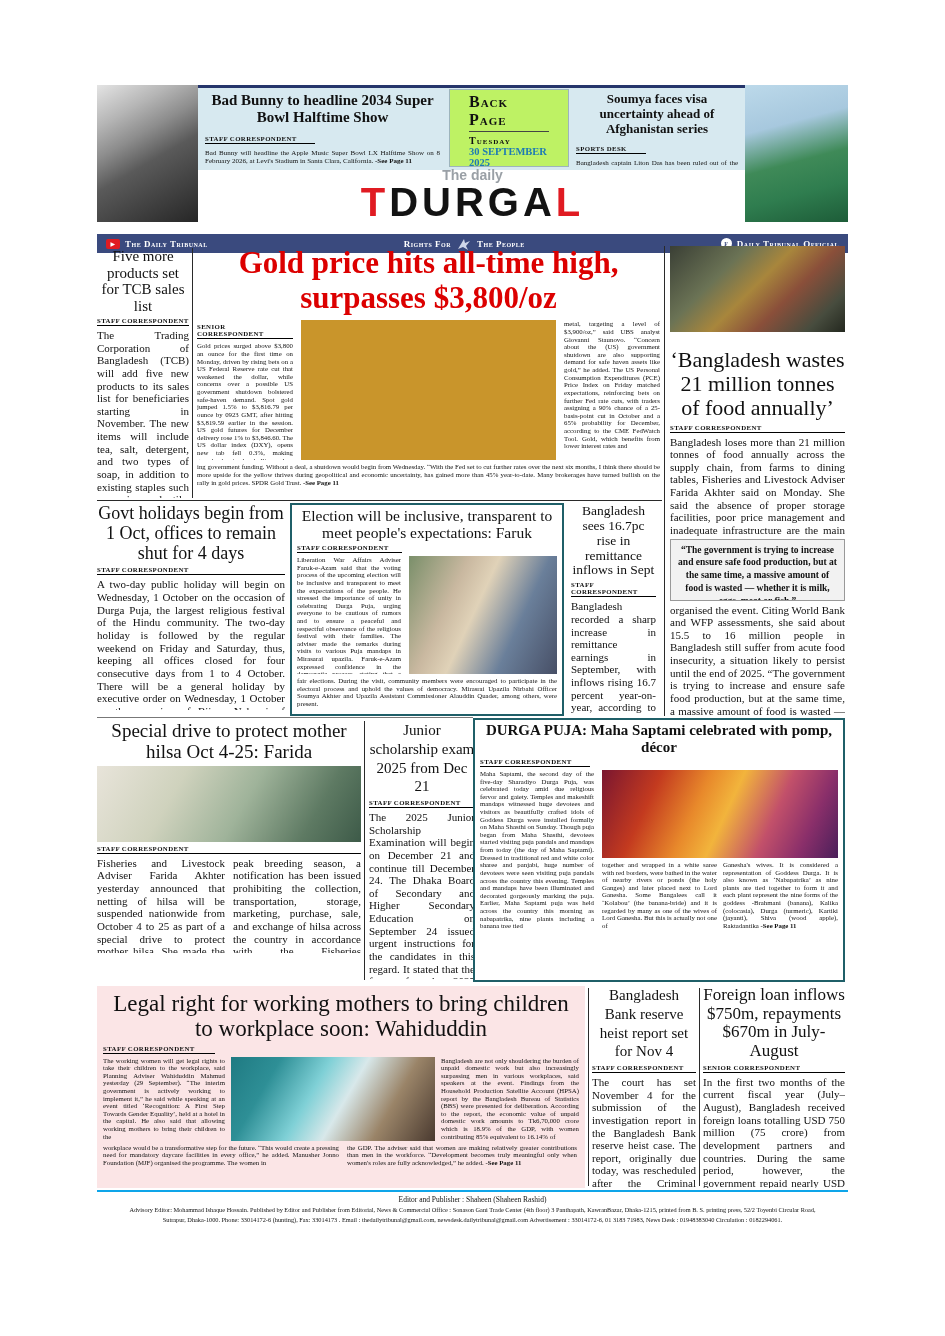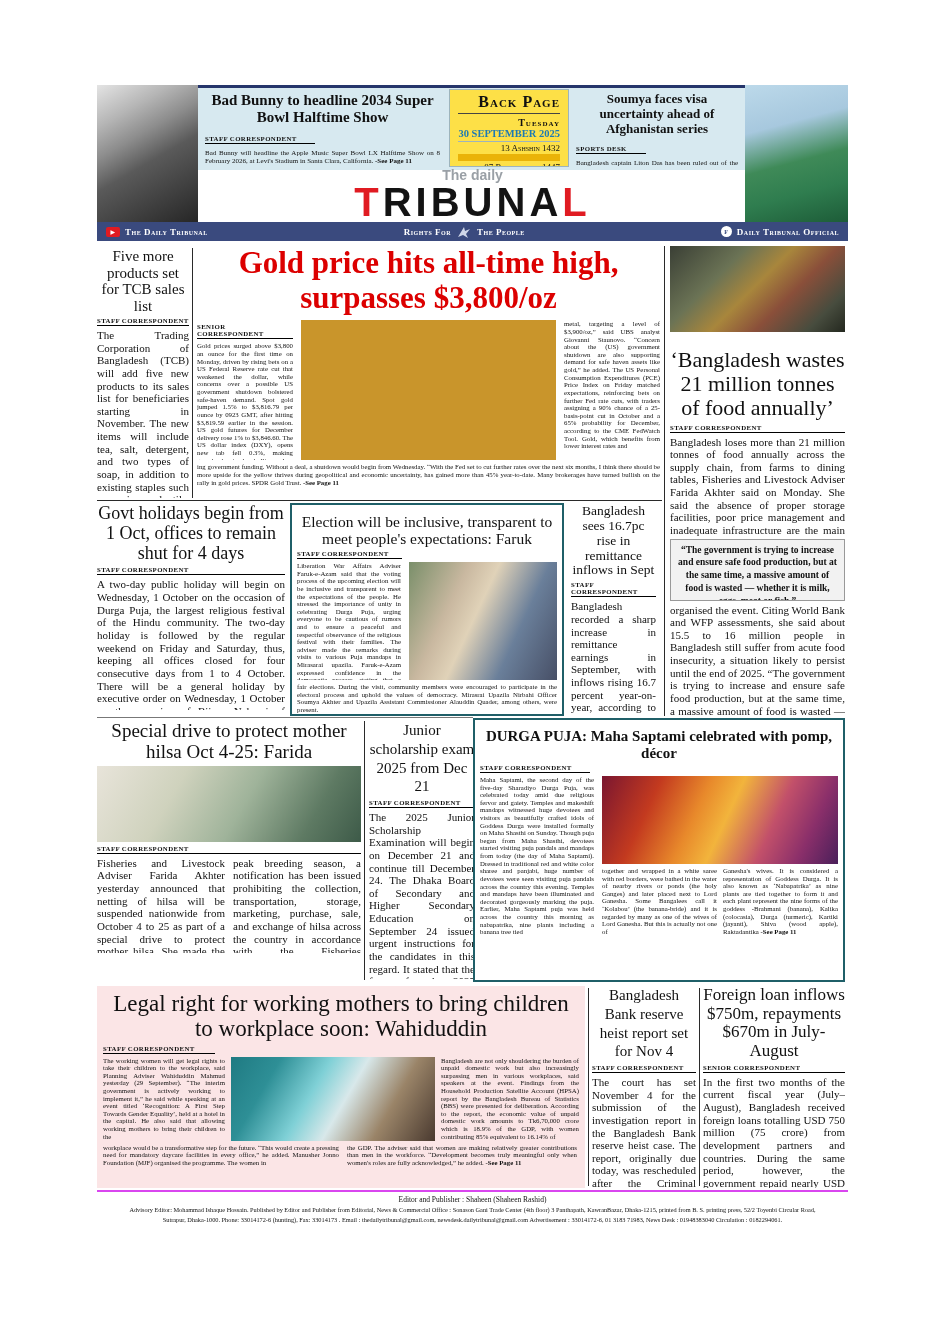--- a/index.html
+++ b/index.html
@@ -10,21 +10,21 @@
 
   
   .topstrip { background:#d7e9f0; border-top:3px solid #26356b; }
   .photo { background:#888; }
 
   .teaser h2 { font-size:15px; line-height:1.15; text-align:center; font-weight:bold; }
   .teaser-sm h2 { font-size:13px; }
   .teaser .byline { display:inline-block; margin-top:2px; }
   .teaser p { font-size:7px; line-height:1.25; text-align:justify; margin-top:2px; }
 
-  .backpage { background:#fde047; border:1px solid #9db4bc; text-align:right; padding:3px 8px; }
+  .backpage { background:#bef264; border:1px solid #9db4bc; text-align:left; padding:3px 19px; }
   .backpage .bp-title { font-size:16px; font-variant:small-caps; font-weight:bold; letter-spacing:1px; border-bottom:1px solid #444; padding-bottom:2px; }
   .backpage .bp-day { font-size:10px; font-variant:small-caps; font-weight:bold; margin-top:3px; letter-spacing:1px; }
   .backpage .bp-date { font-size:10.5px; font-weight:bold; color:#1d7ab5; border-bottom:1px solid #9db4bc; padding-bottom:2px; }
   .backpage .bp-cal { font-size:9px; font-variant:small-caps; padding:1px 0; }
   .backpage .bp-cal + .bp-cal { border-top:7px solid #eab308; }
 
   
   .masthead { text-align:center; }
   .masthead .tagline { font-family:"Liberation Sans",sans-serif; font-size:14px; font-weight:bold; color:#9aa0a6; line-height:1; }
   .masthead .title { font-family:"Liberation Sans",sans-serif; font-size:40px; font-weight:900; letter-spacing:4px; line-height:1; }
@@ -40,26 +40,26 @@
   .hl { font-weight:normal; text-align:center; line-height:1.1; }
   .hl-b { font-weight:bold; }
   .byline { font-size:6.8px; font-weight:bold; text-transform:uppercase; letter-spacing:.4px; border-bottom:1px solid #000; padding-bottom:1px; margin:3px 0 3px 0; display:block; }
   .body { font-size:8px; line-height:1.18; text-align:justify; }
   .b7 { font-size:11px; line-height:1.15; }
   .b68 { font-size:6.8px; line-height:1.12; }
   .see { font-weight:bold; }
   .vrule { background:#2a2a2a; }
   .hrule { background:#2a2a2a; }
   .flexrow { display:flex; gap:8px; }
-  .teal-box { border:2px solid #1f5f68; padding:8px 5px; background:#fff; }
+  .teal-box { border:2px solid #1f5f68; padding:2px 5px; background:#fff; }
   .quote-box { border:1px solid #999; background:#f2f2f2; padding:4px 5px; font-size:9.5px; font-weight:bold; text-align:center; line-height:1.35; }
   .pinkbox { background:#fbe5e6; padding:5px 6px; }
   .red-head { color:#dc0000; font-weight:bold; }
 
-  .footer { border-top:2px solid #d946ef; text-align:center; }
+  .footer { border-top:2px solid #0ea5e9; text-align:center; }
   .footer .f1 { font-size:7.5px; margin-top:3px; }
   .footer .f2 { font-size:6.3px; margin-top:2px; line-height:1.3; }
 </style>
 </head>
 <body>
 
 <div class="page">
 
   <div class="abs topstrip" style="left:97px;top:85px;width:751px;height:85px;"></div>
 
@@ -82,24 +82,24 @@
   <div class="abs teaser teaser-sm" style="left:576px;top:92px;width:162px;height:74px;">
     <h2>Soumya faces visa uncertainty ahead of Afghanistan series</h2>
     <span class="byline" style="width:70px;margin-left:auto;">Sports Desk</span>
     <p><span>Bangladesh captain Liton Das has been ruled out of the upcoming three-match T20I series against Afghanistan due to a side strain. The injury,</span> </p>
   </div>
 
   <div class="abs photo" style="left:745px;top:85px;width:103px;height:137px;background:linear-gradient(165deg,#bcd9ea 0%,#a7c8de 30%,#3f8a58 55%,#2f7d4f 75%,#1d5c38 100%);"></div>
 
   <div class="abs masthead" style="left:97px;top:168px;width:751px;height:54px;">
     <div class="tagline">The daily</div>
-    <div class="title"><span class="red">T</span><span class="blk">RIBUNA</span><span class="red">L</span></div>
-  </div>
-
-  <div class="abs navybar" style="left:97px;top:222px;width:751px;height:19px;">
+    <div class="title"><span class="red">T</span><span class="blk">DURGA</span><span class="red">L</span></div>
+  </div>
+
+  <div class="abs navybar" style="left:97px;top:234px;width:751px;height:19px;">
     <span class="grp">
       <span class="yt-icon">
           <span>▶</span>
         </span>
       <span>The Daily Tribunal</span>
     </span>
     <span class="grp">
       <span>Rights For</span>
       <svg width="16" height="14" viewBox="0 0 16 14">
           <path d="M2 12 L8 2 L9 6 L14 4 L10 9 L12 13 L7 10 Z" fill="#cfd6e8"></path>

